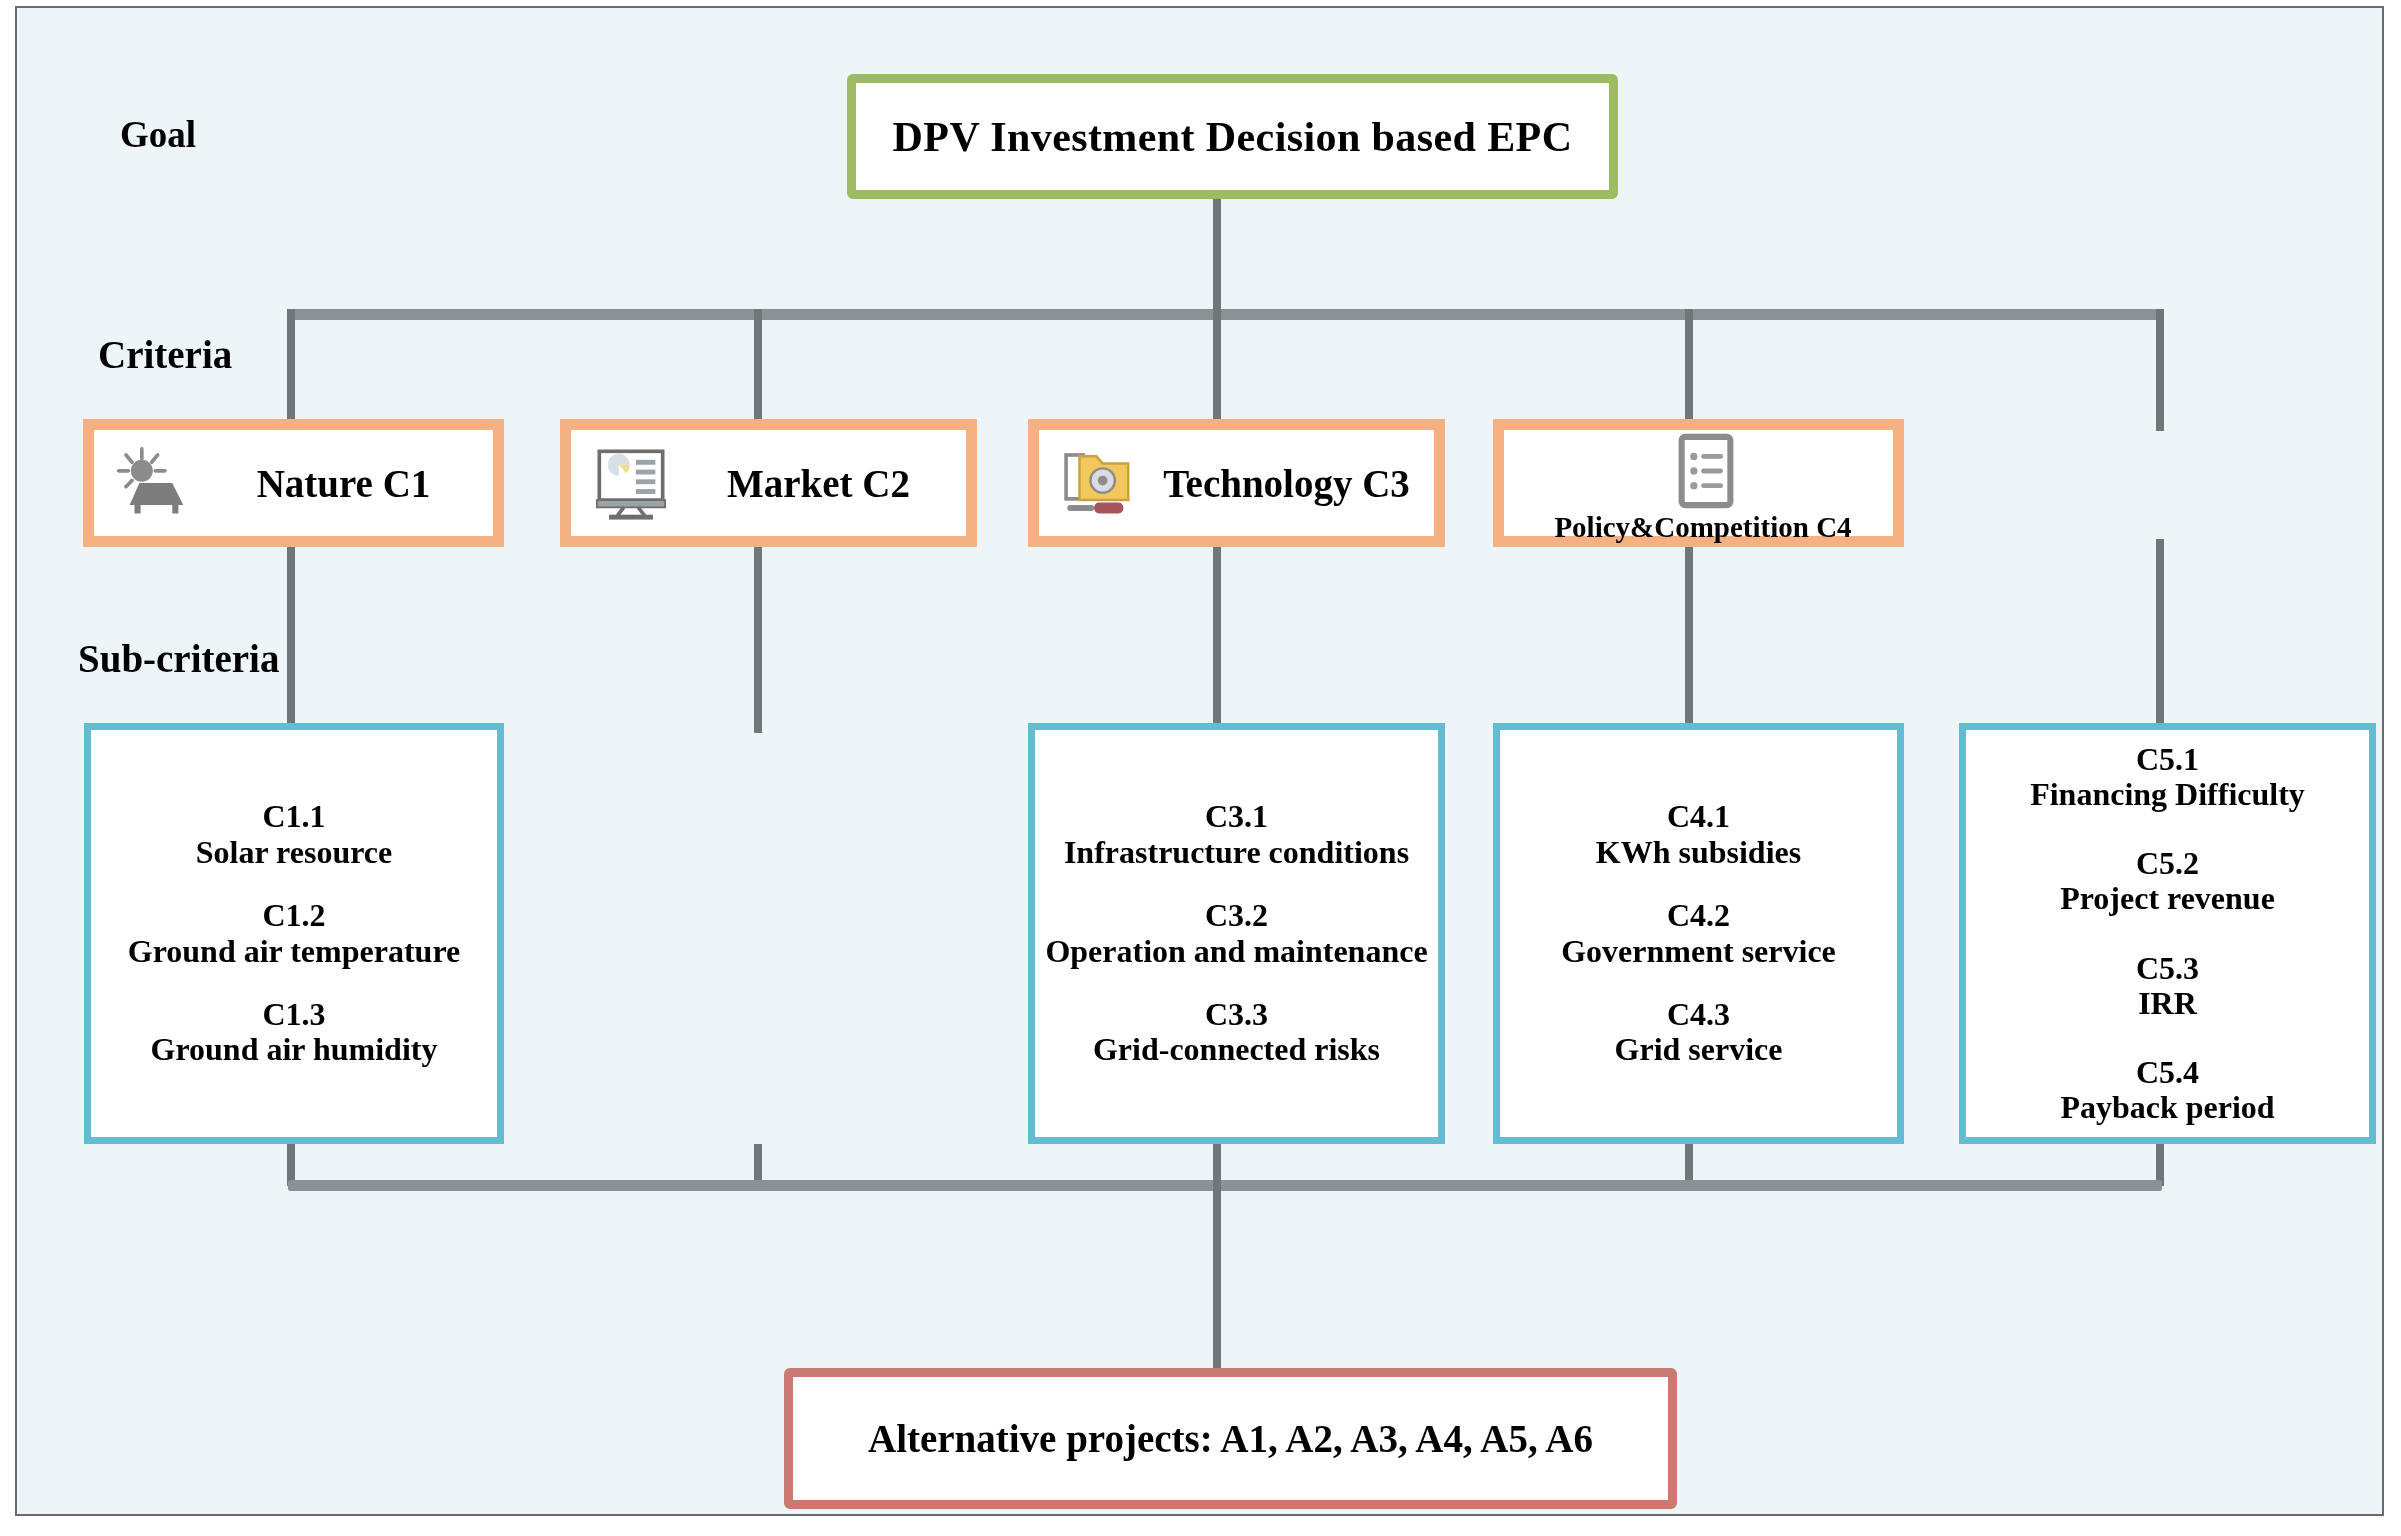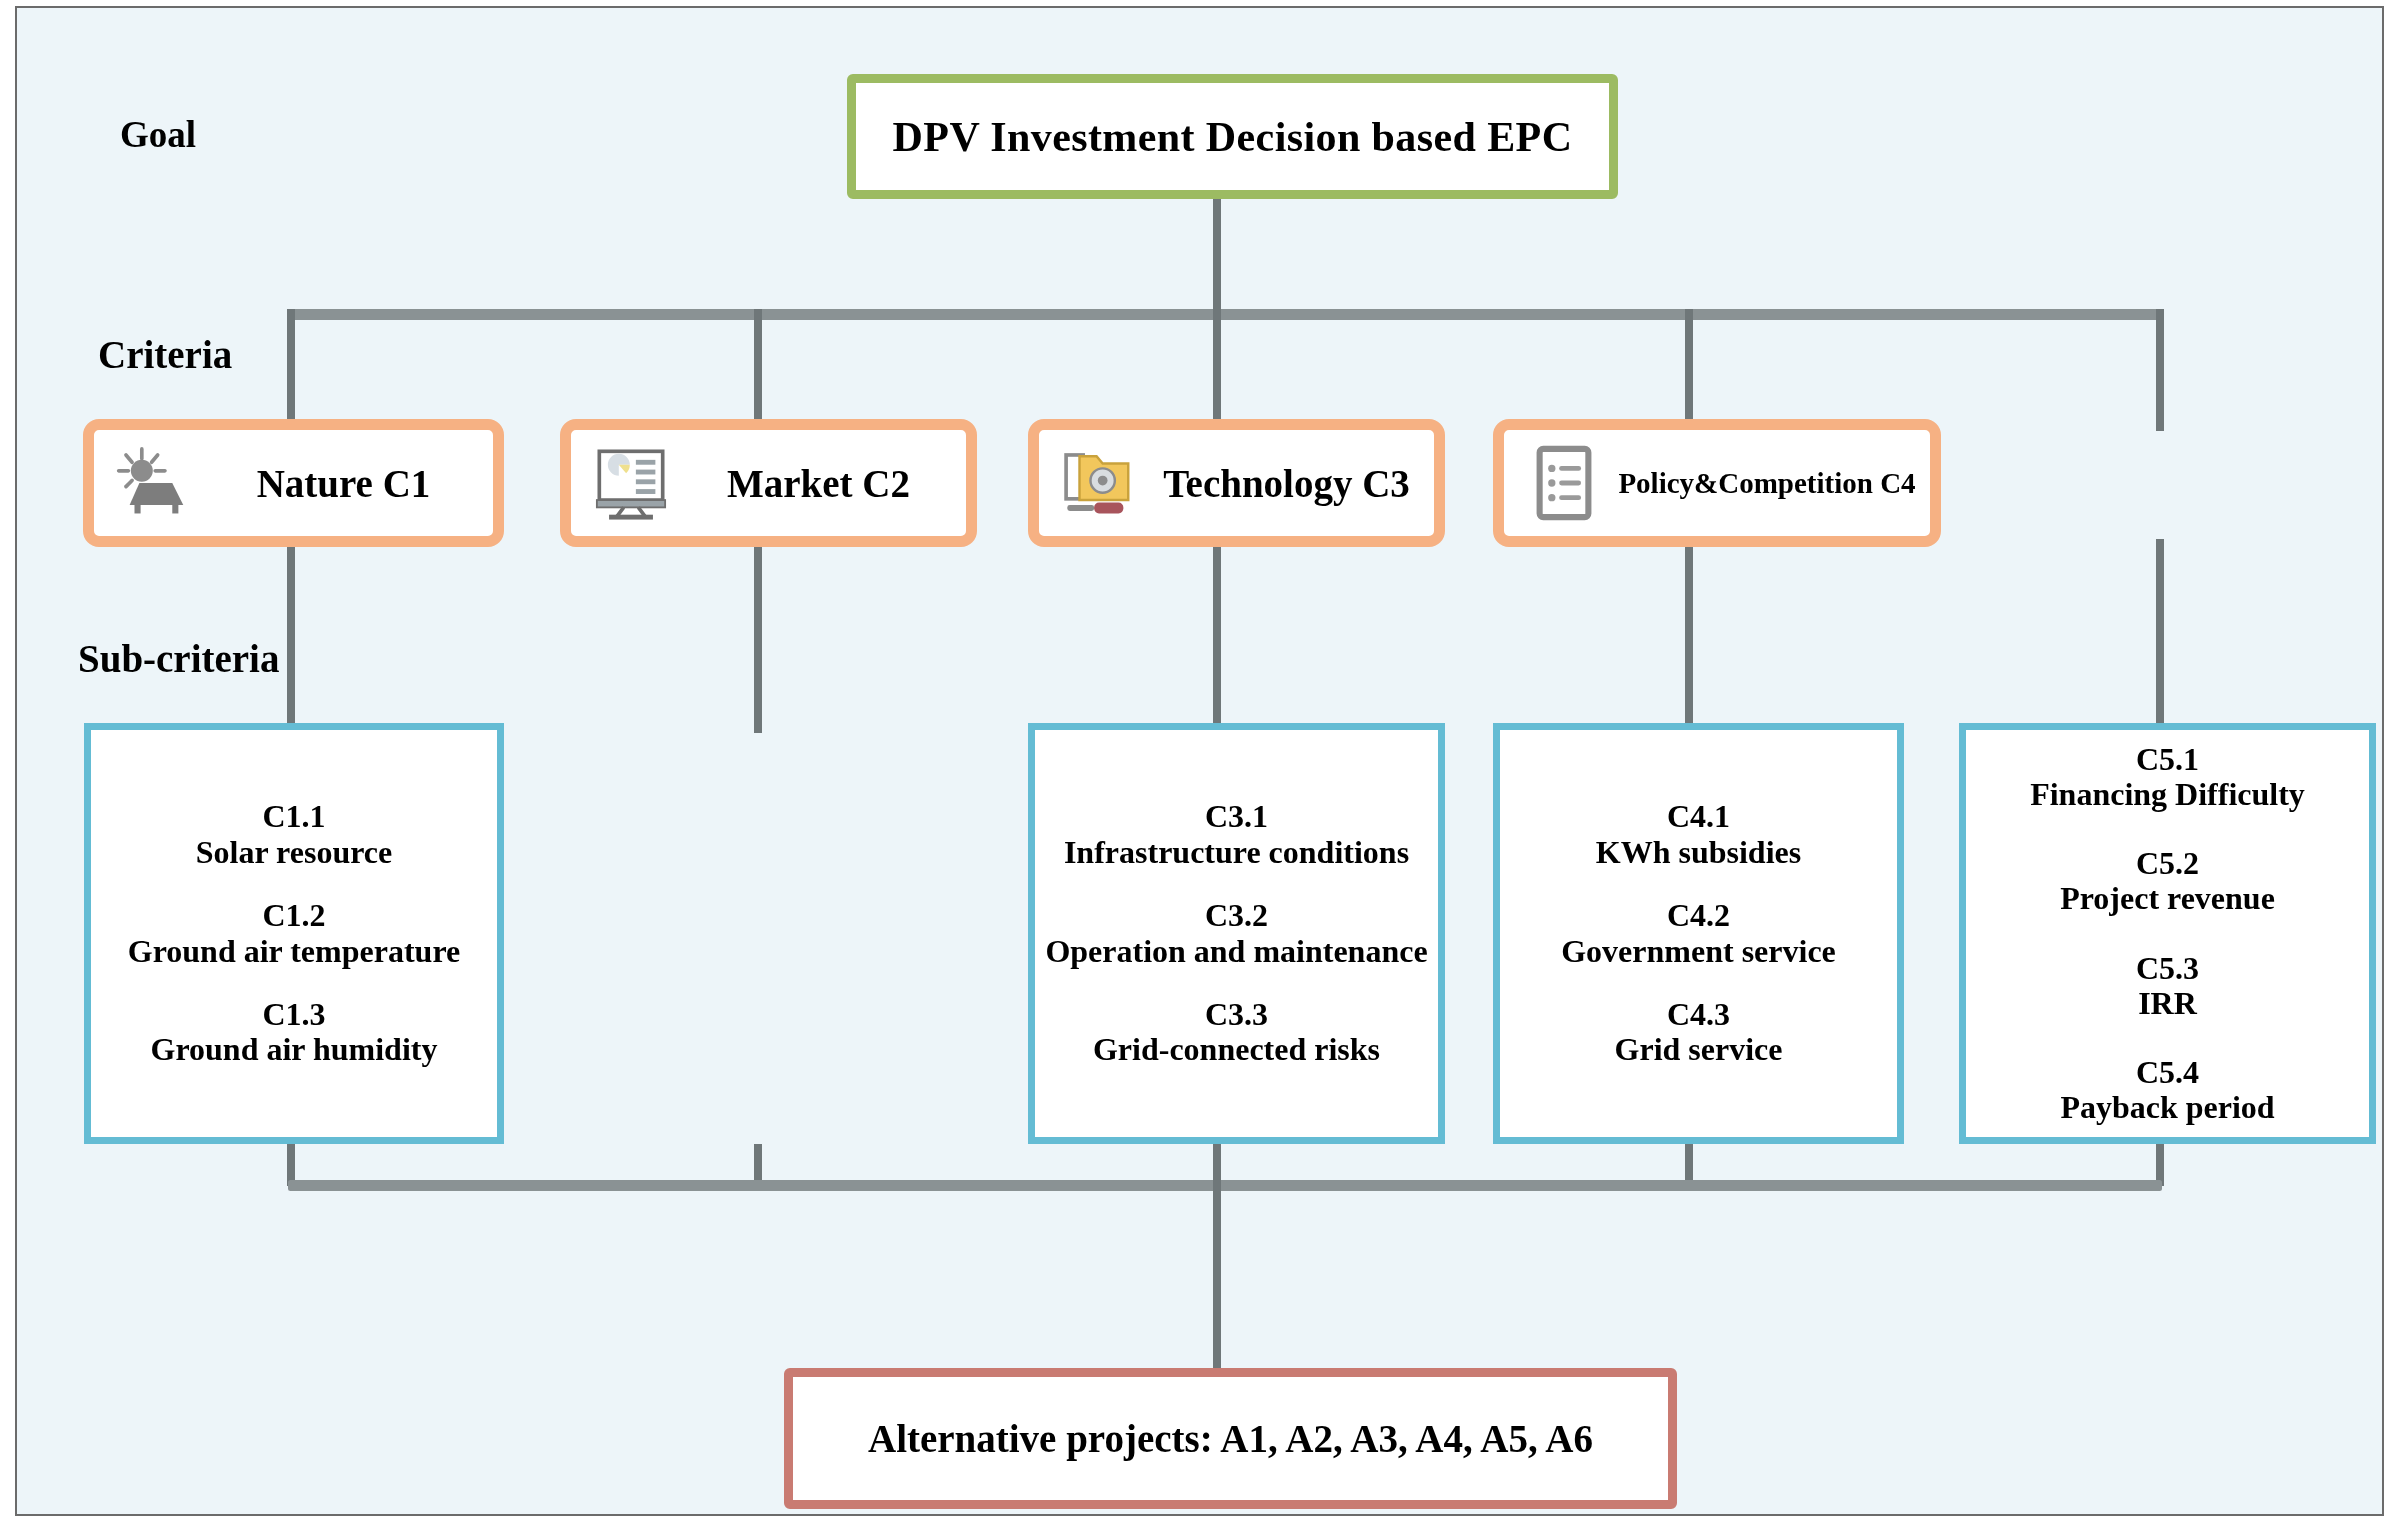--- a/index.html
+++ b/index.html
@@ -47,39 +47,39 @@
   }
   #goal .txt{
     font-size:42px;font-weight:bold;color:#000;
     letter-spacing:0.4px; white-space:nowrap;
   }
 
   
   .crit{
     top:411px; height:128px;
     border:11.8px solid #f6b183;
-    border-radius:16px;
+    border-radius:1px;
     justify-content:flex-start;
     padding-left:14px;
   }
   .crit .ico{
     width:81px;height:81px;flex:0 0 81px;
     margin-left:5px;margin-right:5px;
     display:flex;align-items:center;justify-content:center;
   }
   .crit .txt{
     flex:1;text-align:center;
     font-size:39px;font-weight:bold;color:#000;
     white-space:nowrap;
     margin-right:5px;
   }
   #crit-c1{left:66px;  width:421px;}
   #crit-c2{left:543px; width:417px;}
   #crit-c3{left:1011px;width:417px;}
-  #crit-c4{left:1476px;width:448px;}
+  #crit-c4{left:1476px;width:411px;flex-direction:column;}
   #crit-c5{left:1942px;width:417px;}
   #crit-c4 .txt{font-size:29px;}
 
   
   .sub{
     top:715px; height:421px;
     border:7.6px solid #64bcd4;
     flex-direction:column;
     justify-content:center;
     padding:5px 6.7px;

